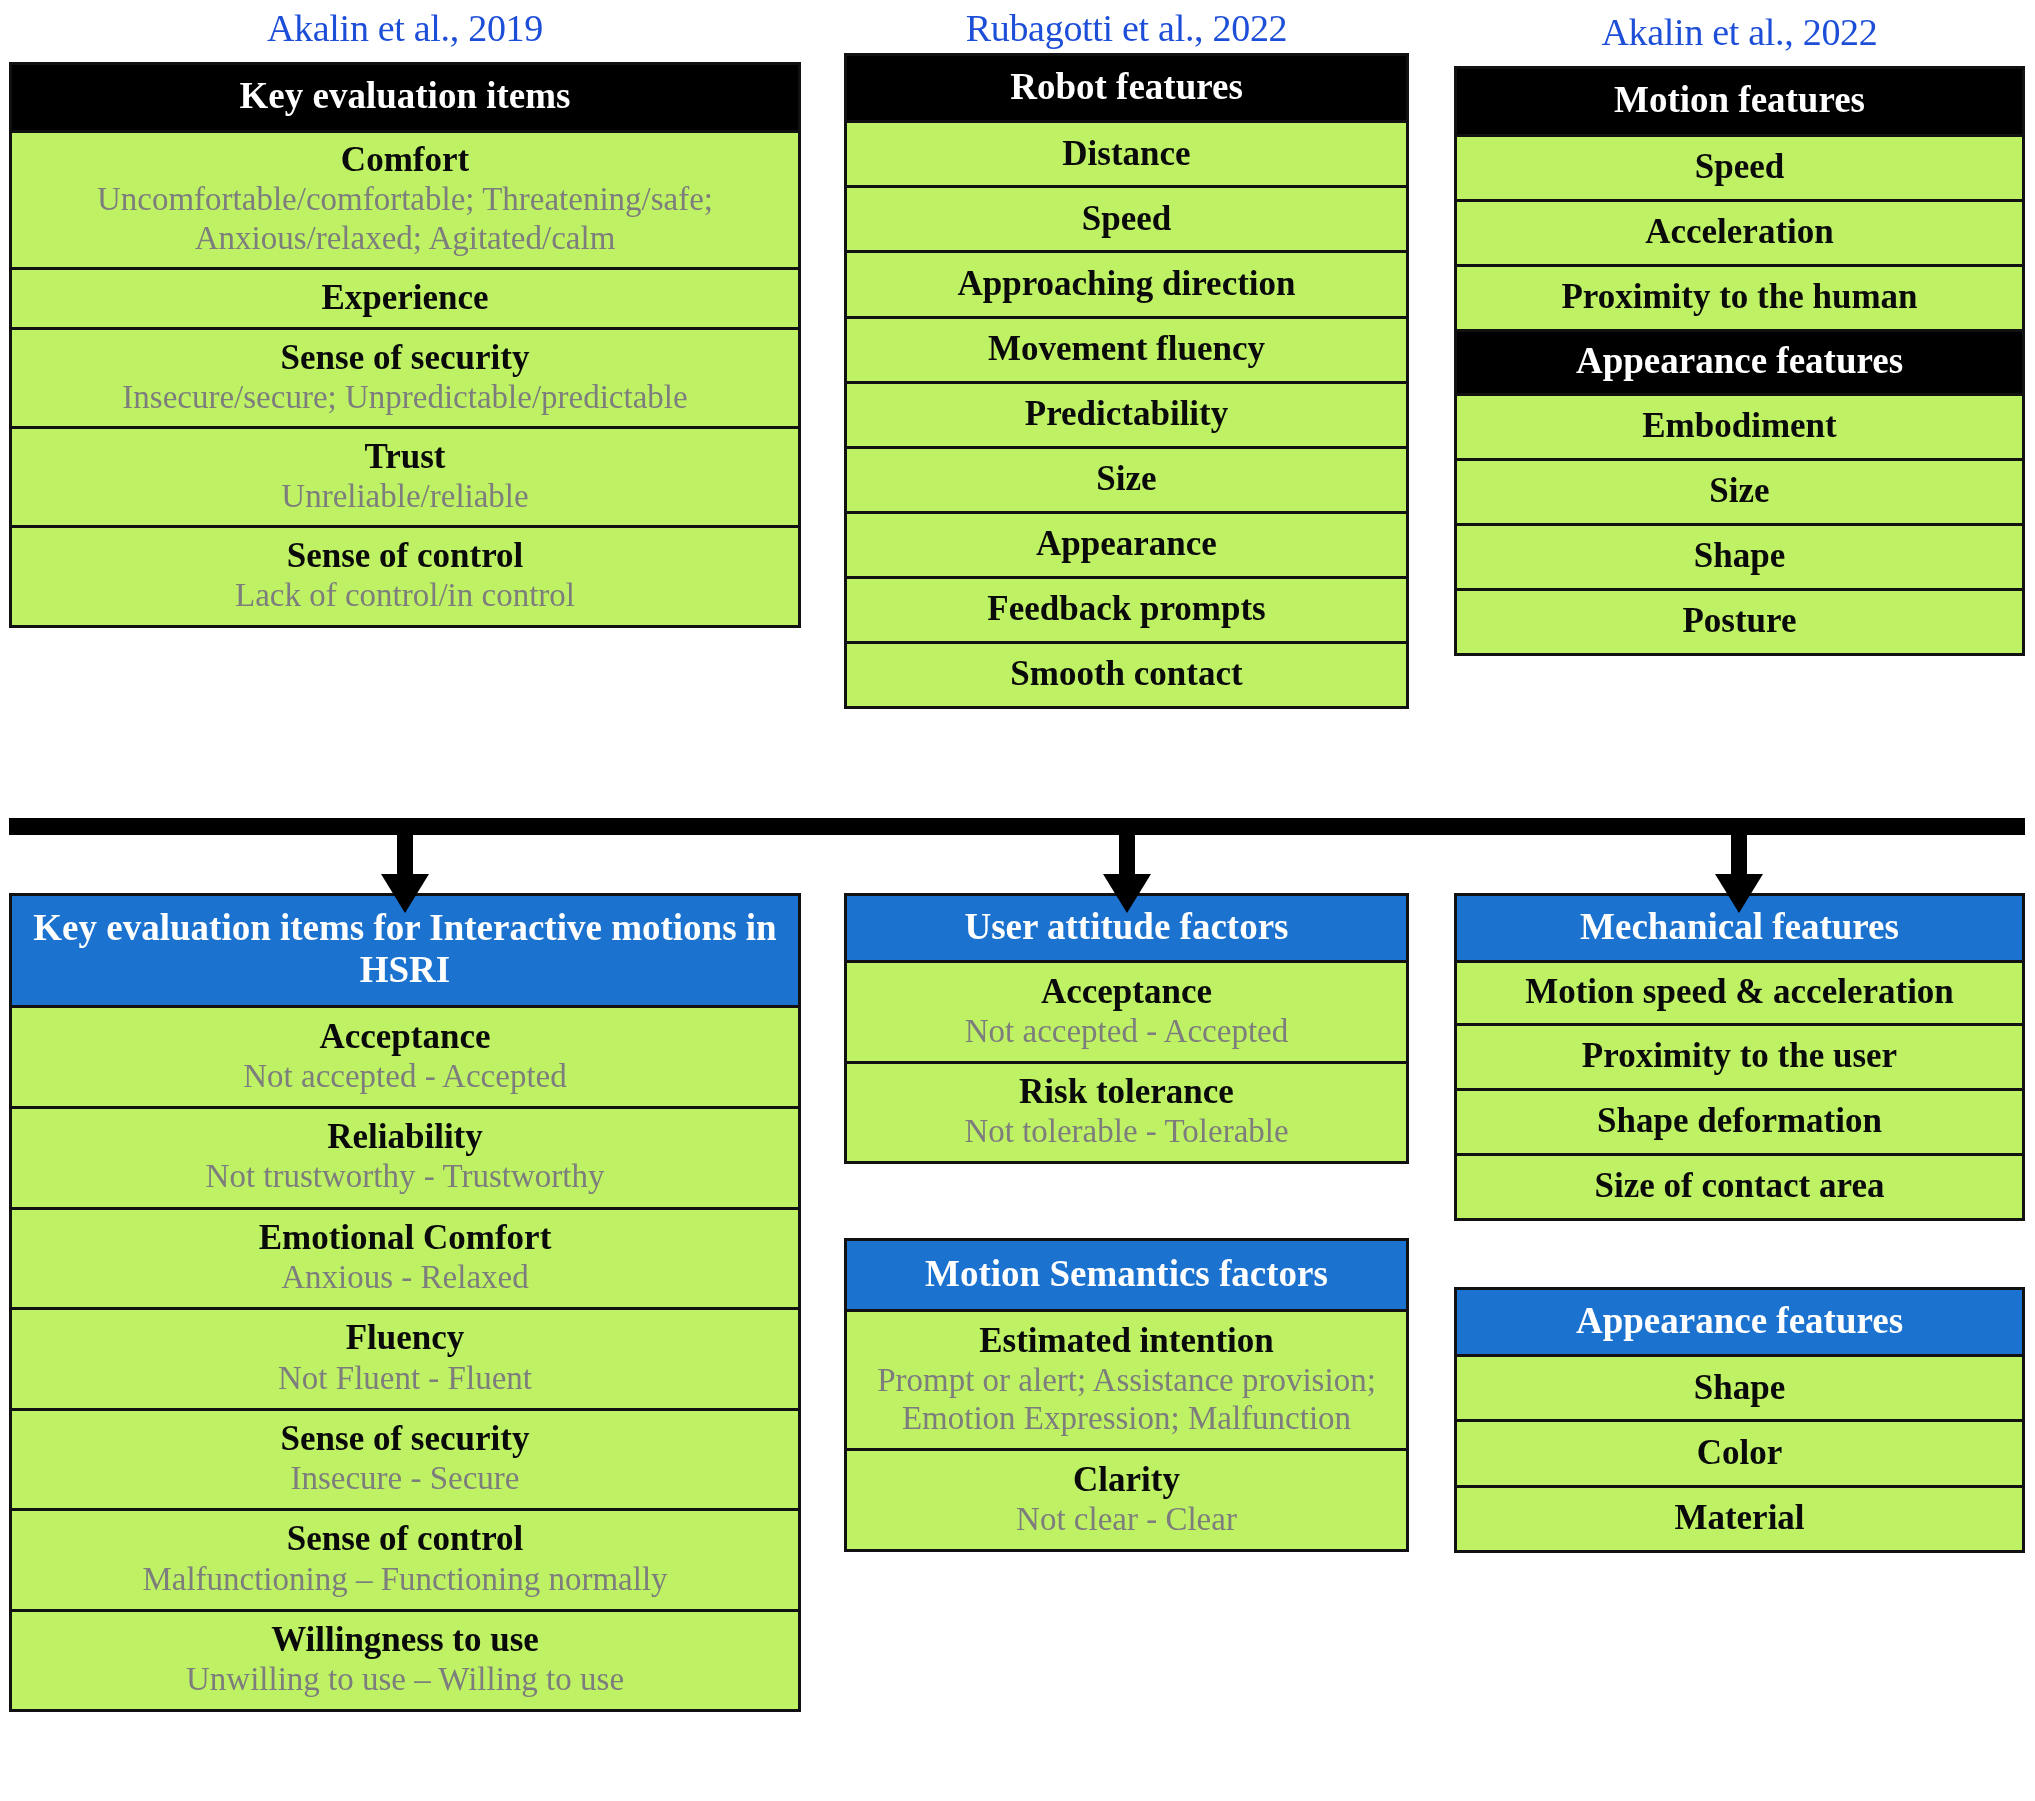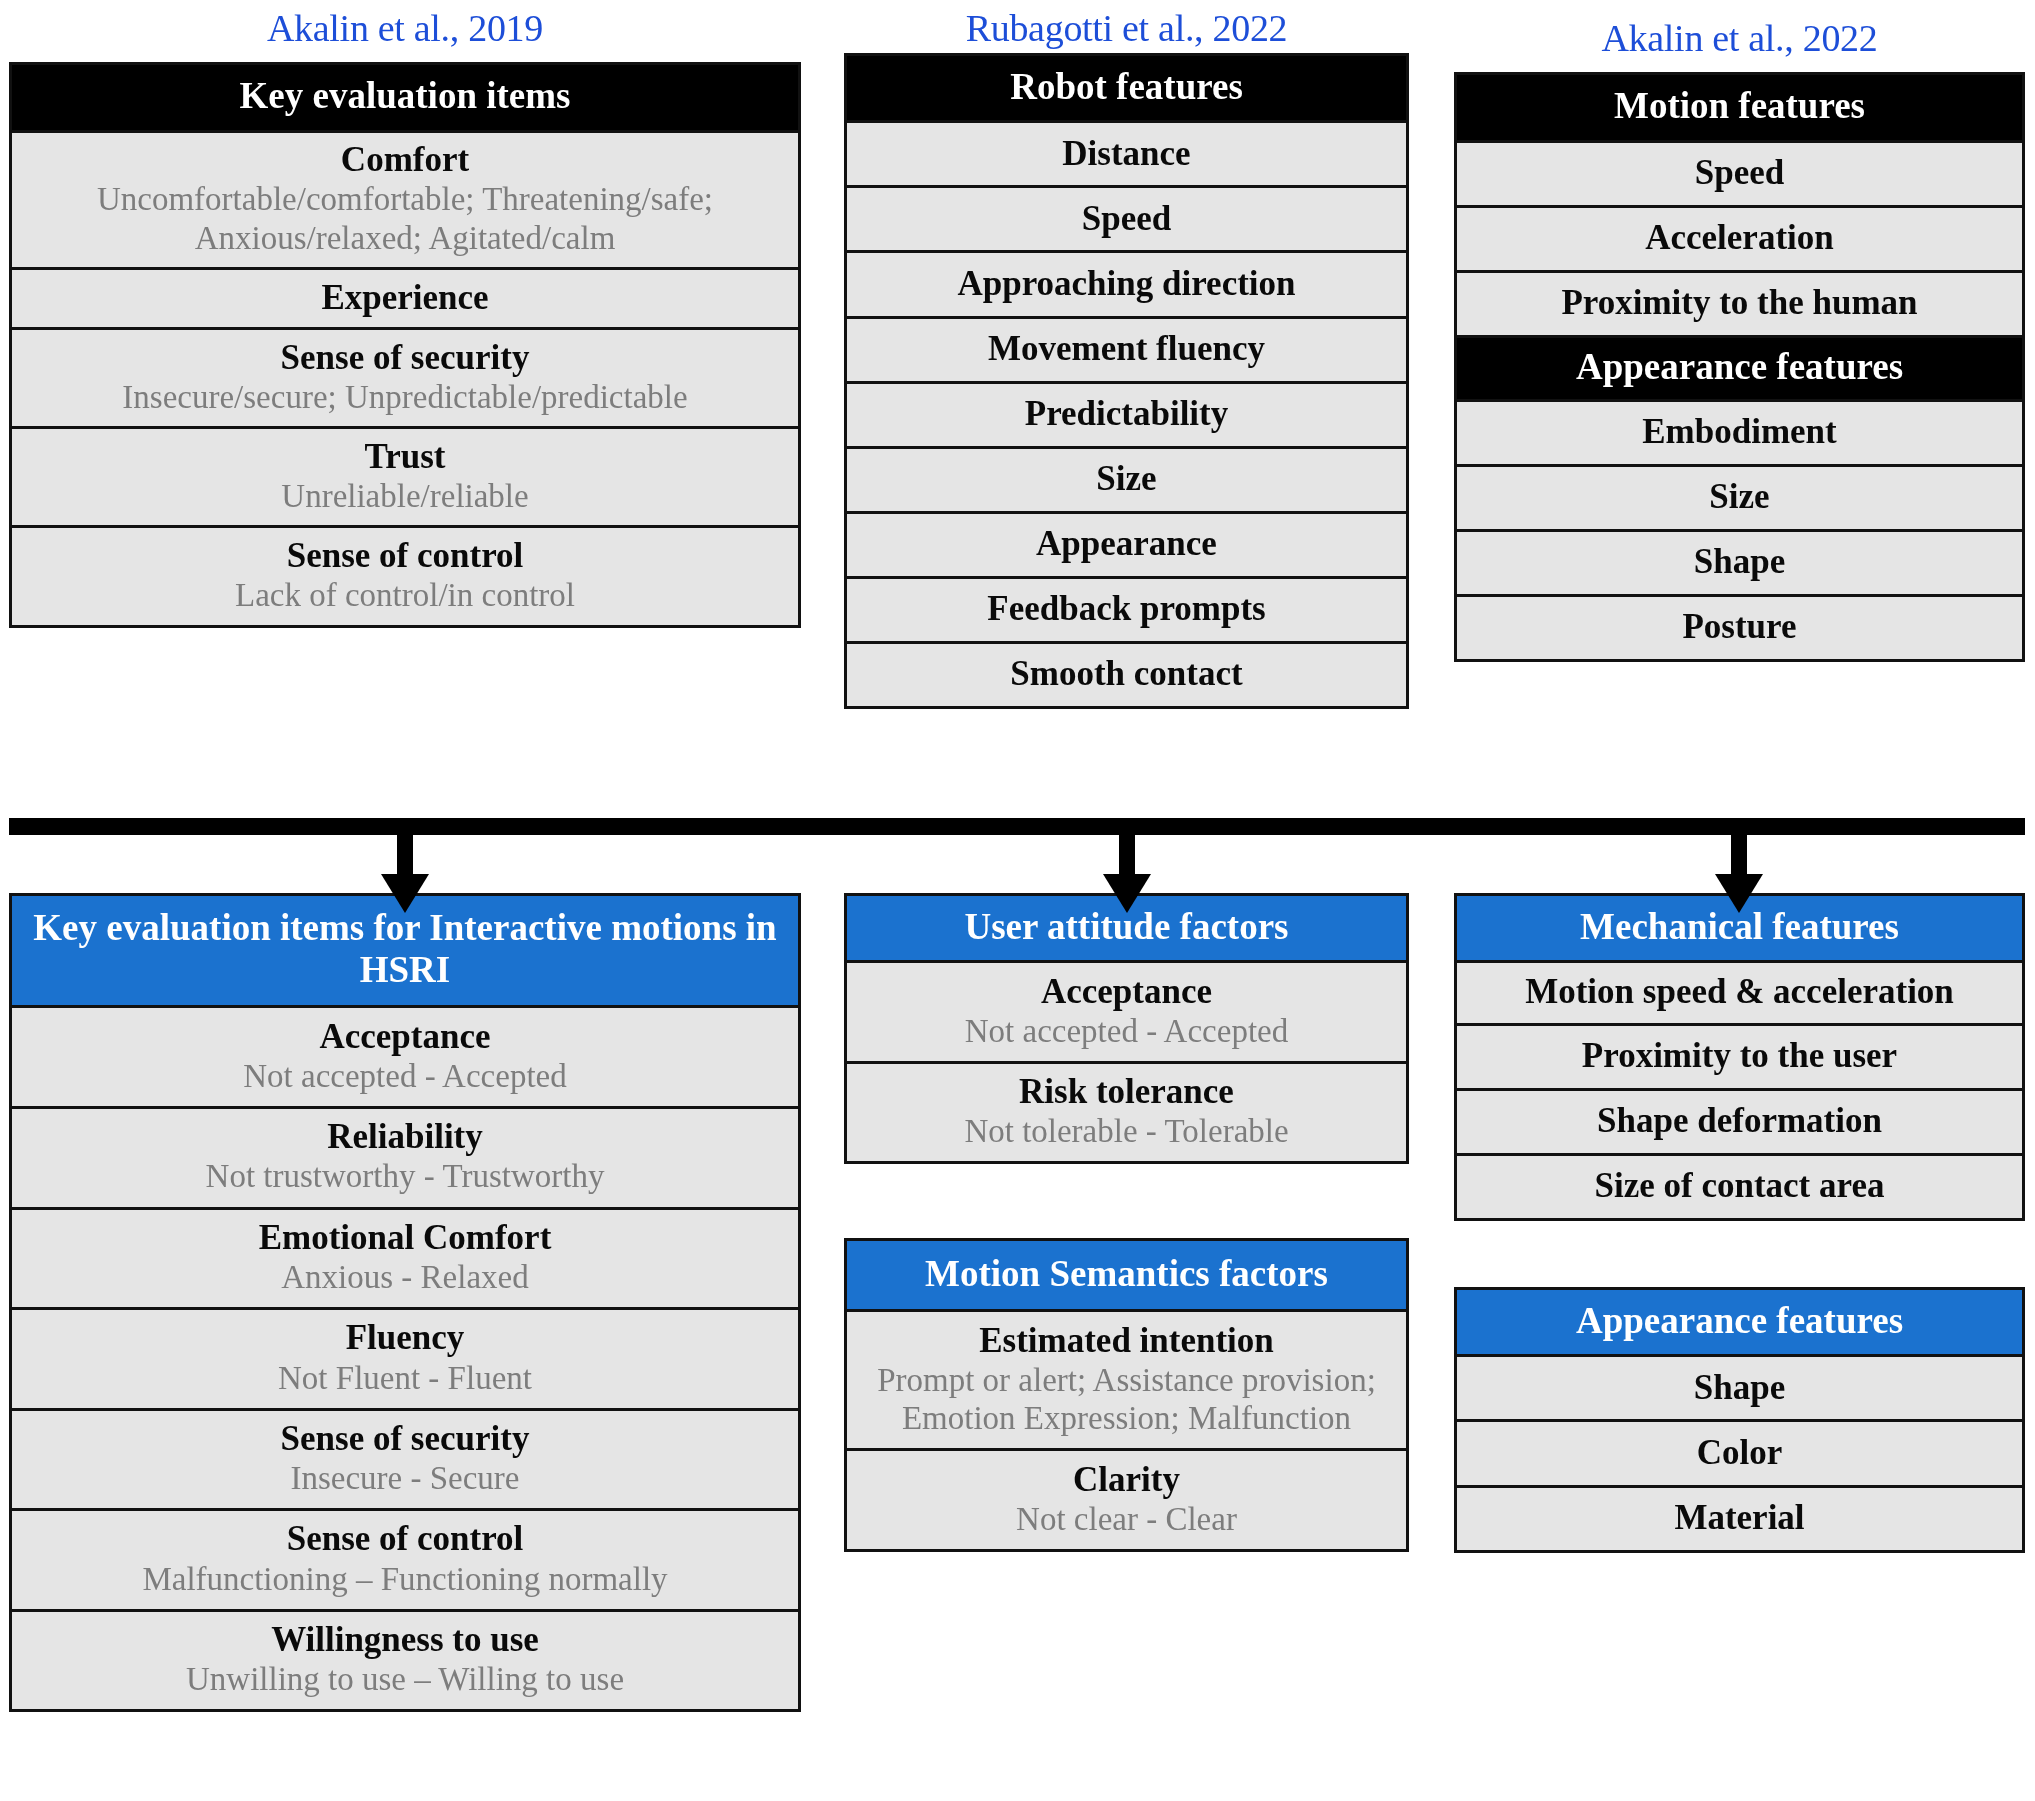--- a/index.html
+++ b/index.html
@@ -28,21 +28,21 @@
     text-align: center;
     font-size: 38px;
     font-weight: normal;
     line-height: 1.0;
     color: #1d4ed8;
     letter-spacing: -0.3px;
   }
 
   .table {
     border: 3.2px solid #111;
-    background: #e5e5e5;
+    background: #bef264;
     box-sizing: border-box;
   }
   .table.blue-tbl { border-color: #111; }
 
   .hdr {
     background: #000000;
     color: #ffffff;
     text-align: center;
     font-weight: bold;
     font-size: 37px;
@@ -250,21 +250,21 @@
         <span class="main">Estimated intention</span>
         <span class="sub">Prompt or alert; Assistance provision; Emotion Expression; Malfunction</span>
       </div>
       <div class="row compact">
         <span class="main">Clarity</span>
         <span class="sub">Not clear - Clear</span>
       </div>
     </div>
   </div>
 
-  <div class="col" style="left:1454px; top:10px; width:571px;">
+  <div class="col" style="left:1454px; top:4px; width:571px;">
     <div class="col-title" style="margin-top:9px;">Akalin et al., 2022</div>
 
     <div class="table" style="margin-top:15.2px;">
       <div class="hdr">Motion features</div>
 
       <div class="row" style="padding:10.2px 6.3px 12.7px;">
         <span class="main">Speed</span>
       </div>
       <div class="row" style="padding:10.2px 6.3px 12.7px;">
         <span class="main">Acceleration</span>

